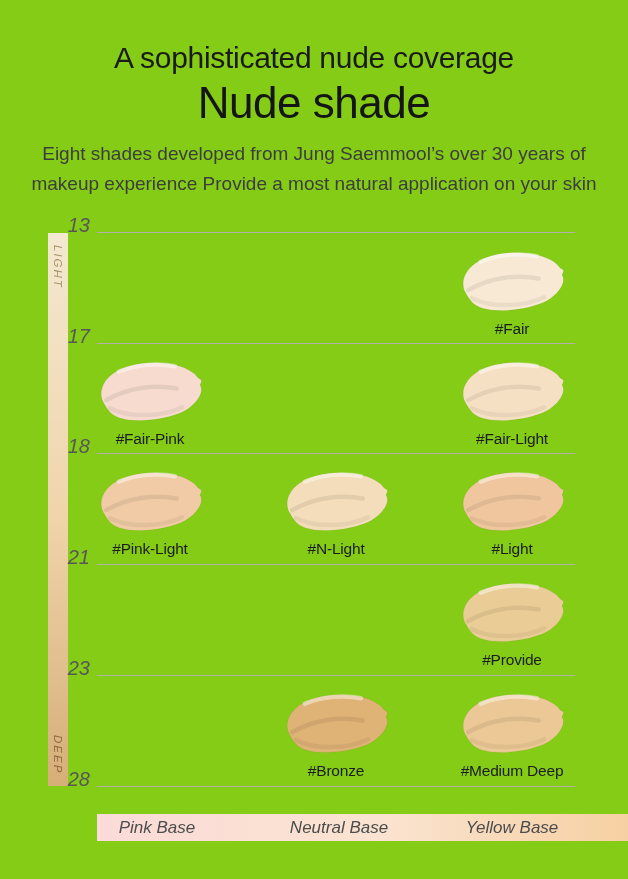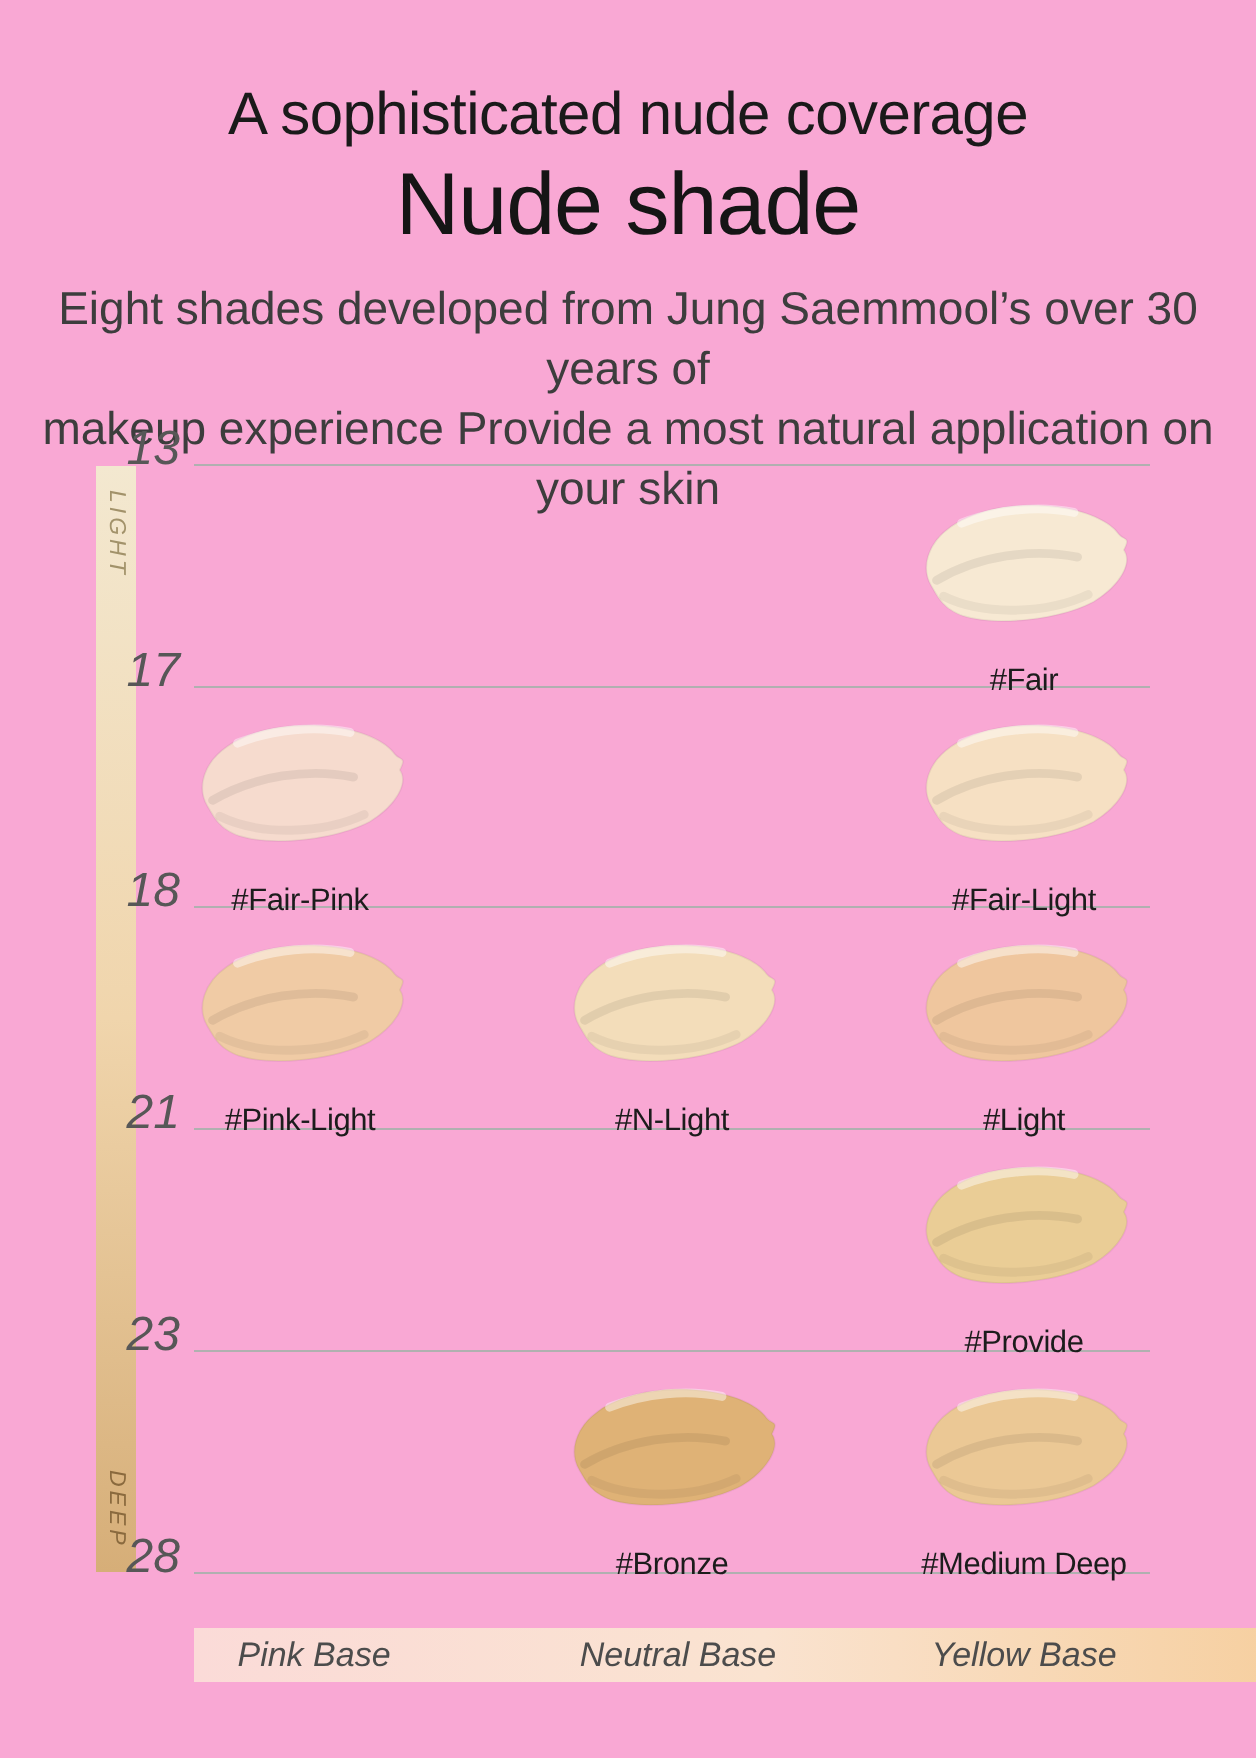--- a/index.html
+++ b/index.html
@@ -2,21 +2,21 @@
 <html><head>
 <meta charset="utf-8">
 <style>
   * { margin: 0; padding: 0; box-sizing: border-box; }
   html, body { background: #ffffff; }
   body { font-family: "Liberation Sans", sans-serif; }
   .page {
     position: relative;
     width: 628px;
     height: 879px;
-    background: #f9a8d4;
+    background: #84cc16;
     overflow: hidden;
   }
 
   
   .tagline {
     position: absolute;
     top: 40px; left: 0; right: 0;
     text-align: center;
     font-size: 30px;
     line-height: 36px;
@@ -31,21 +31,21 @@
     font-size: 44px;
     line-height: 54px;
     font-weight: 500;
     letter-spacing: -0.5px;
     color: #151515;
   }
   .description {
     position: absolute;
     top: 139px; left: 0; right: 0;
     text-align: center;
-    font-size: 23px;
+    font-size: 19px;
     line-height: 30px;
     color: #3d3d3d;
   }
 
   
   .depth-bar {
     position: absolute;
     left: 48px; top: 233px;
     width: 20px; height: 553px;
     background: linear-gradient(180deg, #f3e8d0 0%, #f0d5ac 50%, #d6ae78 100%);
@@ -72,35 +72,35 @@
     border-top: 1px solid #b0b0b0;
   }
   .tick {
     position: absolute;
     left: 50px;
     width: 40px;
     height: 24px;
     line-height: 24px;
     text-align: right;
     font-style: italic;
-    font-size: 24px;
+    font-size: 20px;
     color: #575757;
   }
 
   
   .cell {
     position: absolute;
     width: 170px;
     display: flex;
     flex-direction: column;
     align-items: center;
   }
   .smear { width: 116px; height: 70px; display: block; }
   .shade-label {
-    margin-top: 14px;
+    margin-top: 2px;
     font-size: 15.5px;
     letter-spacing: -0.2px;
     color: #1c1c1c;
     white-space: nowrap;
   }
 
   
   .base-bar {
     position: absolute;
     left: 97px; top: 814px;

